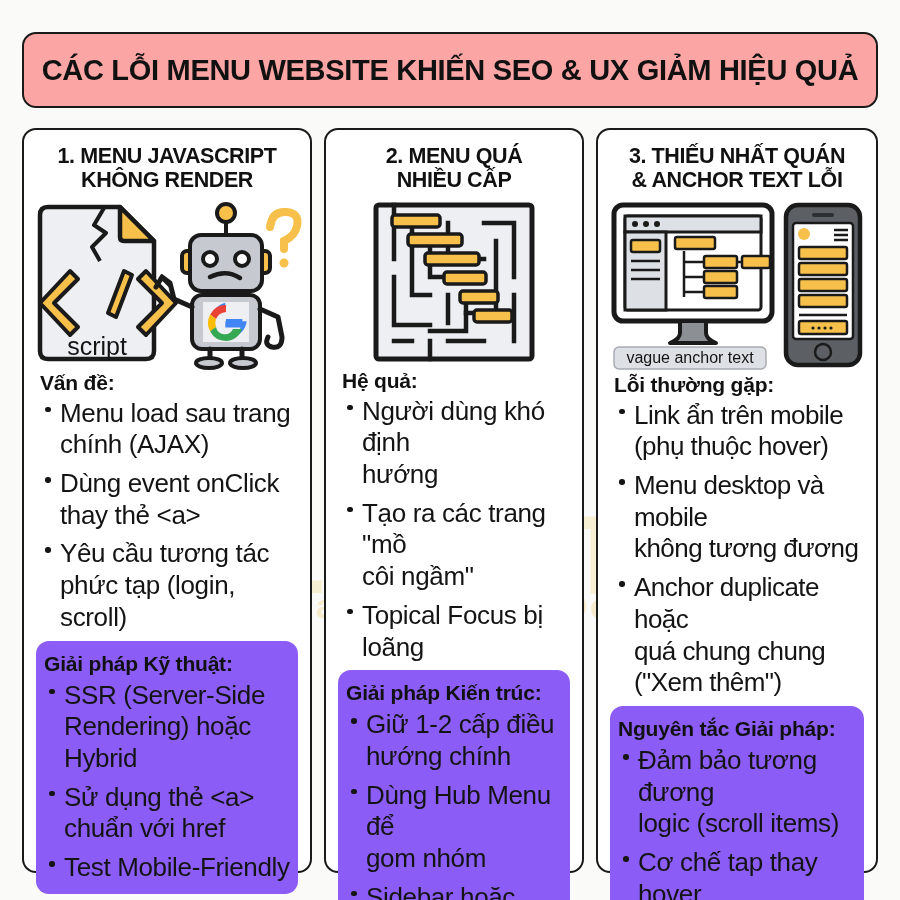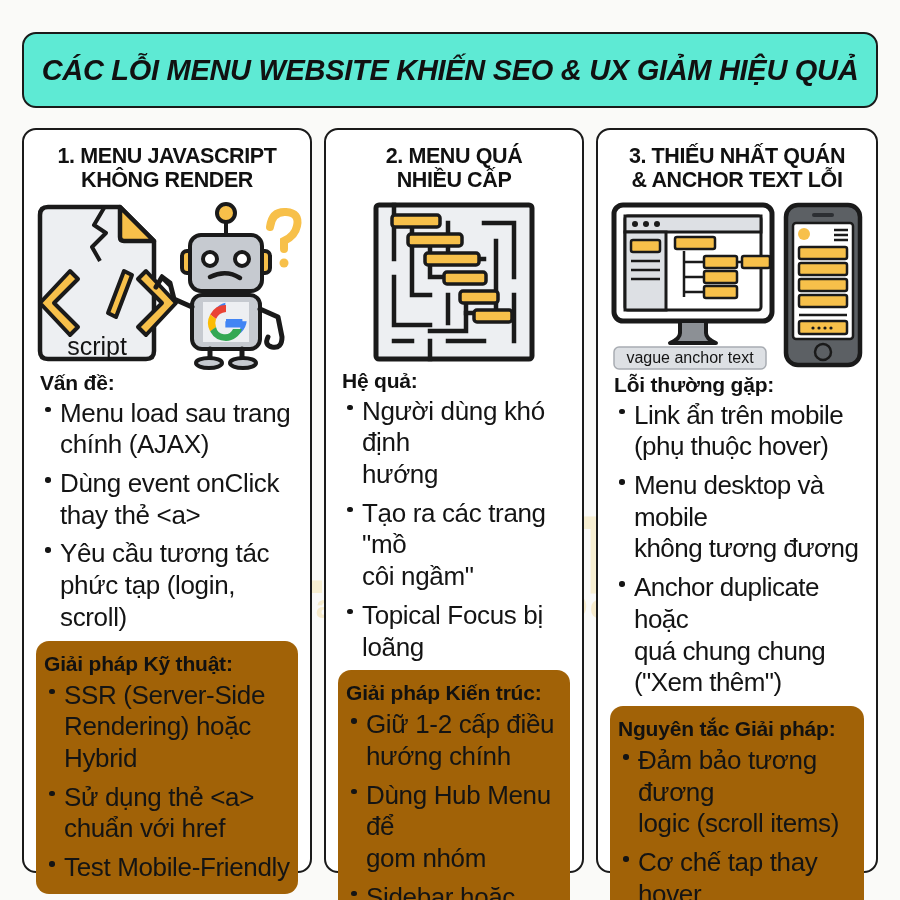--- a/index.html
+++ b/index.html
@@ -50,28 +50,27 @@
     font-weight: bold;
     letter-spacing: 2px;
     color: #F6EBCC;
   }
 
   
   #title-banner {
     position: absolute;
     left: 22px; top: 32px;
     width: 856px; height: 76px;
-    background: #5eead4;
+    background: #fca5a5;
     border: 2.5px solid #1A1A1A;
     border-radius: 14px;
     display: flex;
     align-items: center;
     justify-content: center;
     z-index: 2;
-    font-style: italic;
   }
   #title-banner .title-text {
     font-size: 29px;
     font-weight: bold;
     color: #111111;
     letter-spacing: -0.3px;
     text-align: center;
     white-space: nowrap;
   }
 
@@ -138,21 +137,21 @@
     content: "";
     position: absolute;
     left: 5px; top: 9px;
     width: 5.5px; height: 5.5px;
     border-radius: 50%;
     background: #141414;
   }
 
   
   .solution {
-    background: #a16207;
+    background: #8b5cf6;
     border-radius: 13px;
     margin: 0 2px 10px 2px;
     padding: 11px 8px 10px 8px;
   }
   .solution .sec-head { margin-bottom: 4px; }
   .solution ul.bullets li { margin-bottom: 7px; }
   .solution ul.bullets li:last-child { margin-bottom: 0; }
 
   
   .card-3 .body-sec ul.bullets li { letter-spacing: -0.55px; }

